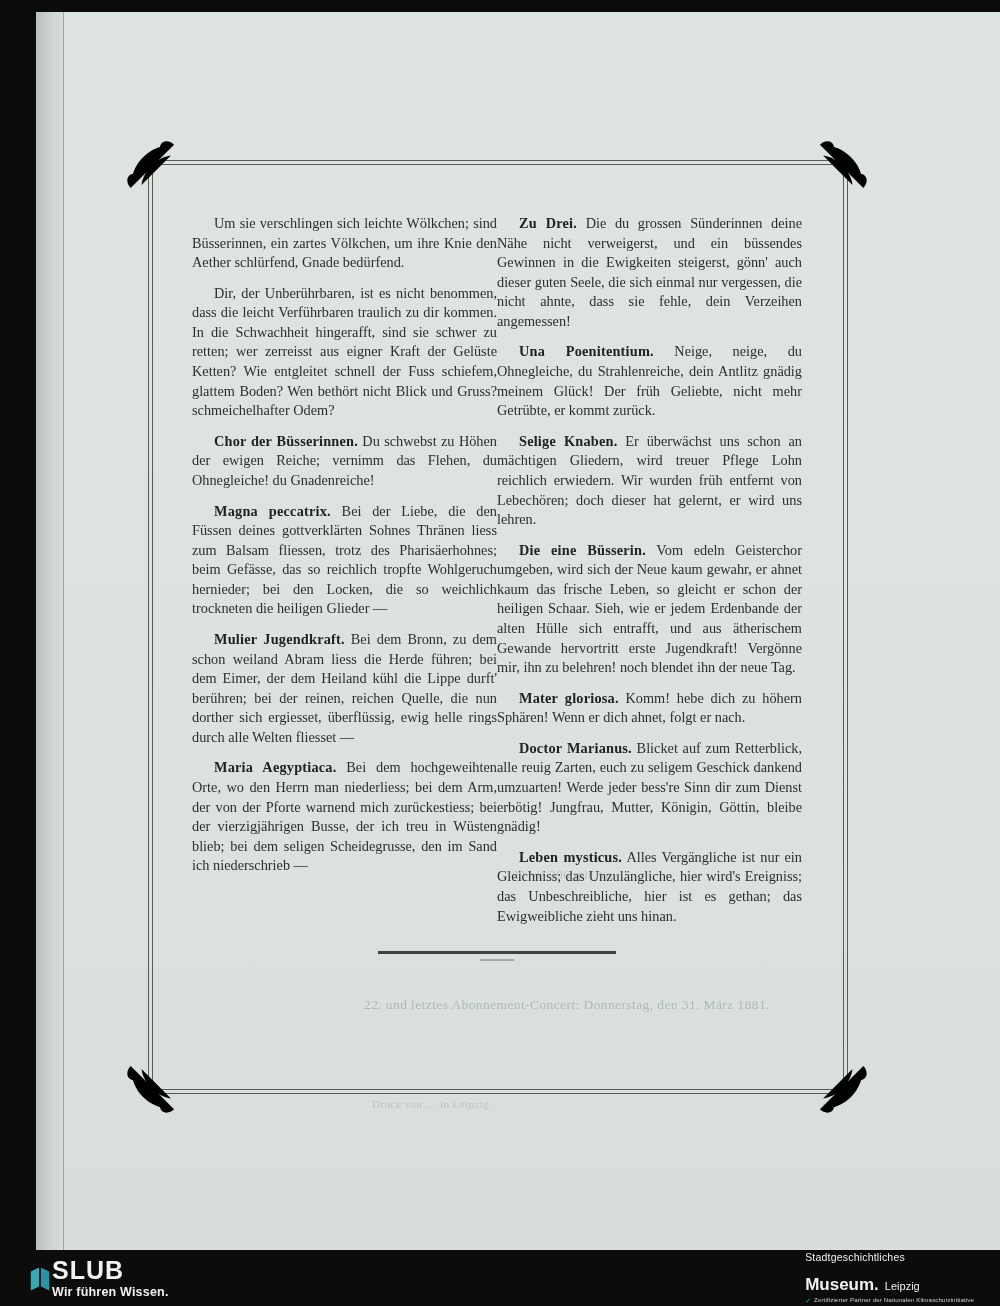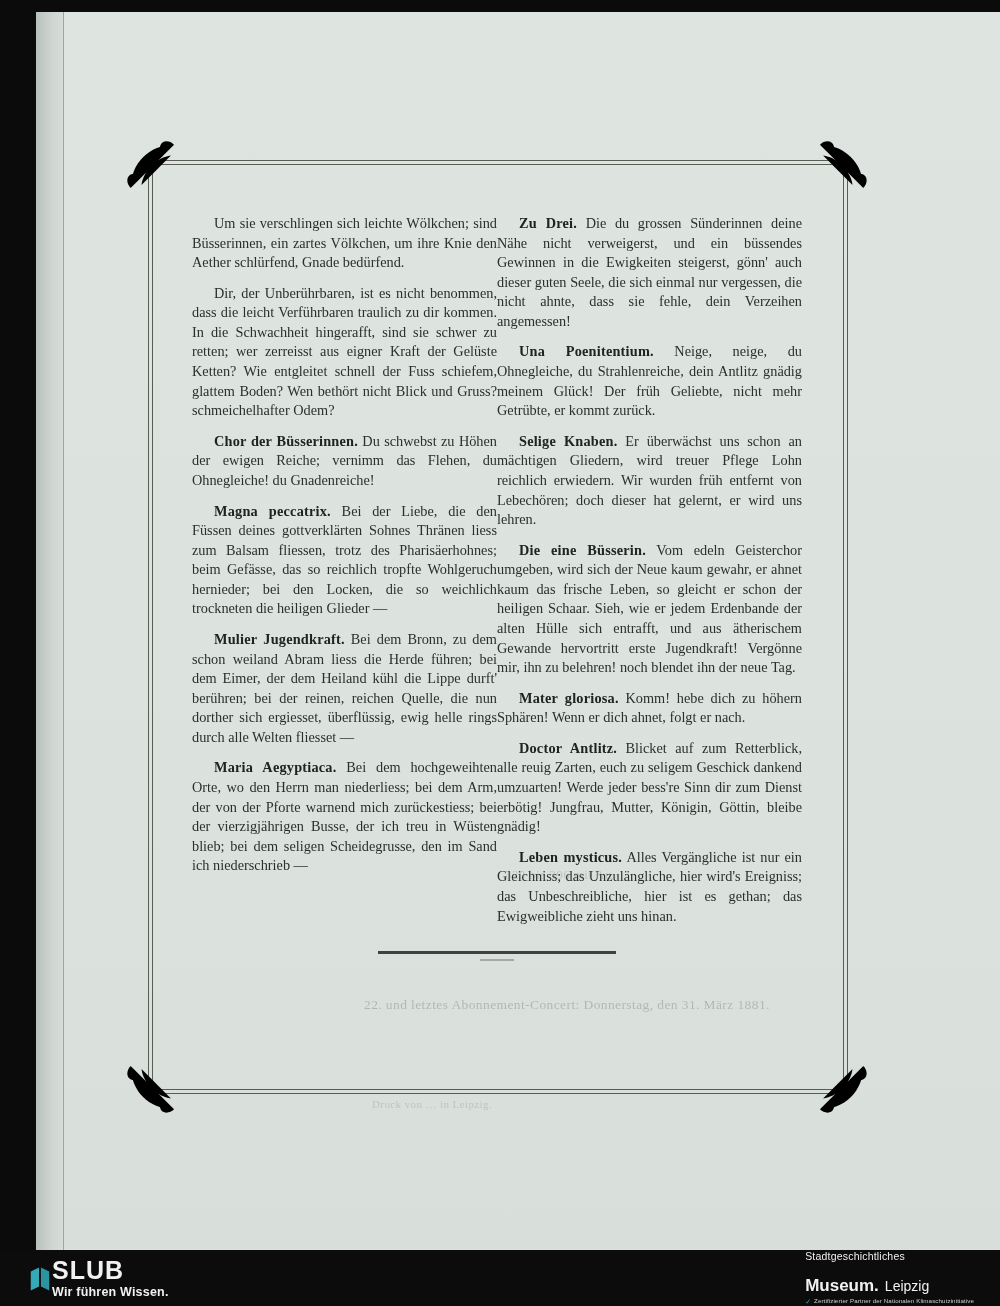--- a/index.html
+++ b/index.html
@@ -64,21 +64,21 @@
   }
   .slub-lockup{display:flex;align-items:center;}
   .slub-icon{margin-top:2px;}
   .slub-text{display:flex;flex-direction:column;}
   .slub-name{font-size:25px;font-weight:bold;letter-spacing:1px;line-height:1.05;}
   .slub-tagline{font-size:12.5px;letter-spacing:.2px;margin-top:2px;font-weight:bold;}
   .museum-lockup{display:flex;flex-direction:column;align-items:flex-start;line-height:1.1;}
   .museum-small{font-size:10.5px;letter-spacing:.2px;}
   .museum-row{display:flex;align-items:baseline;gap:6px;text-align:right;}
   .museum-name{font-size:17px;font-weight:bold;}
-  .museum-city{font-size:14px;margin-top:16px;}
+  .museum-city{font-size:11px;margin-top:16px;}
   .cert-row{display:flex;align-items:center;gap:3px;margin-top:2px;}
   .cert-check{color:#35a9b7;font-size:7px;line-height:1;}
   .cert-text{font-size:6.2px;color:#cfcfcf;letter-spacing:.1px;}
 </style>
 </head>
 <body>
 
 <svg width="0" height="0" style="position:absolute">
   <defs>
     <g id="flourish">
@@ -120,21 +120,21 @@
       <p><b>Magna peccatrix.</b> <span>Bei der Liebe, die den Füssen deines gottverklärten Sohnes Thränen liess zum Balsam fliessen, trotz des Pharisäerhohnes; beim Gefässe, das so reichlich tropfte Wohlgeruch hernieder; bei den Locken, die so weichlich trockneten die heiligen Glieder —</span></p>
       <p><b>Mulier Jugendkraft.</b> <span>Bei dem Bronn, zu dem schon weiland Abram liess die Herde führen; bei dem Eimer, der dem Heiland kühl die Lippe durft' berühren; bei der reinen, reichen Quelle, die nun dorther sich ergiesset, überflüssig, ewig helle rings durch alle Welten fliesset —</span></p>
       <p><b>Maria Aegyptiaca.</b> <span>Bei dem hochgeweihten Orte, wo den Herrn man niederliess; bei dem Arm, der von der Pforte warnend mich zurückestiess; bei der vierzigjährigen Busse, der ich treu in Wüsten blieb; bei dem seligen Scheidegrusse, den im Sand ich niederschrieb —</span></p>
     </div>
     <div class="col">
       <p><b>Zu Drei.</b> <span>Die du grossen Sünderinnen deine Nähe nicht verweigerst, und ein büssendes Gewinnen in die Ewigkeiten steigerst, gönn' auch dieser guten Seele, die sich einmal nur vergessen, die nicht ahnte, dass sie fehle, dein Verzeihen angemessen!</span></p>
       <p><b>Una Poenitentium.</b> <span>Neige, neige, du Ohnegleiche, du Strahlenreiche, dein Antlitz gnädig meinem Glück! Der früh Geliebte, nicht mehr Getrübte, er kommt zurück.</span></p>
       <p><b>Selige Knaben.</b> <span>Er überwächst uns schon an mächtigen Gliedern, wird treuer Pflege Lohn reichlich erwiedern. Wir wurden früh entfernt von Lebechören; doch dieser hat gelernt, er wird uns lehren.</span></p>
       <p><b>Die eine Büsserin.</b> <span>Vom edeln Geisterchor umgeben, wird sich der Neue kaum gewahr, er ahnet kaum das frische Leben, so gleicht er schon der heiligen Schaar. Sieh, wie er jedem Erdenbande der alten Hülle sich entrafft, und aus ätherischem Gewande hervortritt erste Jugendkraft! Vergönne mir, ihn zu belehren! noch blendet ihn der neue Tag.</span></p>
       <p><b>Mater gloriosa.</b> <span>Komm! hebe dich zu höhern Sphären! Wenn er dich ahnet, folgt er nach.</span></p>
-      <p><b>Doctor Antlitz.</b> <span>Blicket auf zum Retterblick, alle reuig Zarten, euch zu seligem Geschick dankend umzuarten! Werde jeder bess're Sinn dir zum Dienst erbötig! Jungfrau, Mutter, Königin, Göttin, bleibe gnädig!</span></p>
+      <p><b>Doctor Marianus.</b> <span>Blicket auf zum Retterblick, alle reuig Zarten, euch zu seligem Geschick dankend umzuarten! Werde jeder bess're Sinn dir zum Dienst erbötig! Jungfrau, Mutter, Königin, Göttin, bleibe gnädig!</span></p>
       <p><b>Leben mysticus.</b> <span>Alles Vergängliche ist nur ein Gleichniss; das Unzulängliche, hier wird's Ereigniss; das Unbeschreibliche, hier ist es gethan; das Ewigweibliche zieht uns hinan.</span></p>
     </div>
   </div>
   <div class="separator"></div>
   <div class="separator-tail"></div>
 </div>
 
 <div class="ghost ghost-fragment">320 bis 396 mit Au</div>
 <div class="ghost ghost-concert">22. und letztes Abonnement-Concert: Donnerstag, den 31. März 1881.</div>
 <div class="ghost ghost-druck">Druck von … in Leipzig.</div>

